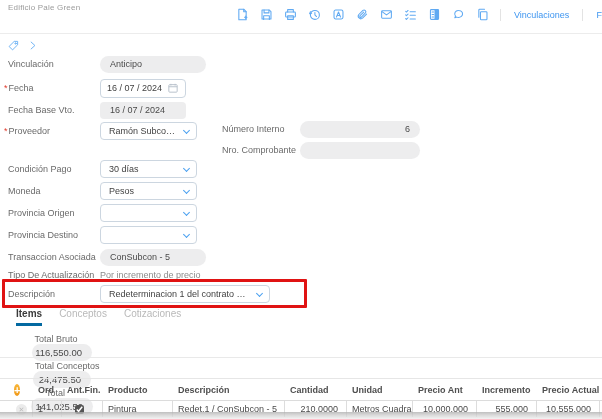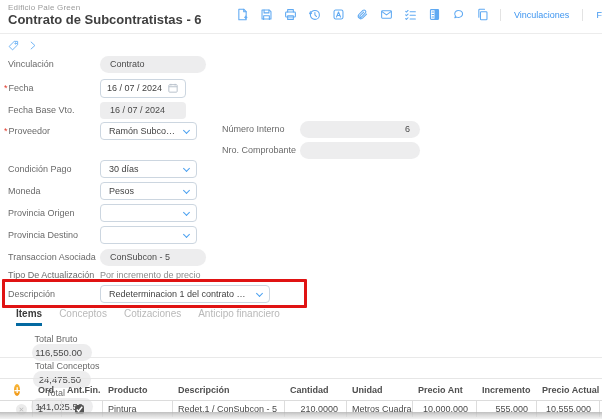--- a/index.html
+++ b/index.html
@@ -71,21 +71,20 @@
   .cbx { width:9px; height:9px; accent-color:#555; margin-left:8px; }
   .bottom-band { position:absolute; left:0; top:412px; width:602px; height:7px;
     background:linear-gradient(to bottom,#ababab 0%,#cfcfcf 45%,#efefef 100%); opacity:.75; filter:blur(.6px); }
 </style>
 </head>
 <body>
 
 <div class="screen">
 
   <div class="hdr-sub">Edificio Pale Green</div>
-  <div class="hdr-title">Contrato de Subcontratistas - 6</div>
 
   <div class="toolbar">
     <span class="tb-icon">
       <svg viewBox="0 0 16 16">
           <path d="M3.5 1.5h6l3 3v10h-9z"></path>
           <path d="M9.5 1.5v3h3"></path>
           <path d="M10.5 11.5h3M12 10v3"></path>
         </svg>
     </span>
     <span class="tb-icon">
@@ -169,21 +168,21 @@
       <svg viewBox="0 0 16 16">
           <path d="m6 3 5.5 5L6 13"></path>
         </svg>
     </span>
   </div>
 
   <div class="frow lcol" style="left:8px; top:55px;">
     <span class="flabel-wrap">
         <span class="flabel">Vinculación</span>
       </span>
-    <span class="pill" style="width:106px;">Contrato</span>
+    <span class="pill" style="width:106px;">Anticipo</span>
   </div>
 
   <div class="frow lcol" style="left:8px; top:79px;">
     <span class="flabel-wrap" style="margin-left:-4px;">
         <span class="req">*</span>
         <span class="flabel">Fecha</span>
       </span>
     <span class="dateinput" style="width:86px; margin-left:4px;">
       <span>16 / 07 / 2024</span>
       <span class="cal-icon">
@@ -289,21 +288,20 @@
         <span class="chev"></span>
     </span>
   </div>
 
   <div class="red-box"></div>
 
   <div class="tabs">
     <span class="tab active">Items</span>
     <span class="tab">Conceptos</span>
     <span class="tab">Cotizaciones</span>
-    <span class="tab">Anticipo financiero</span>
   </div>
 
   <div class="totals">
     <span class="tot-label" style="width:55px;">Total Bruto</span>
     <span class="tot-pill" style="width:60px;">116,550.00</span>
     <span class="tot-label" style="width:72px; margin-left:18px;">Total Conceptos</span>
     <span class="tot-pill" style="width:58px;">24,475.50</span>
     <span class="tot-label" style="width:52px; margin-left:20px;">Total</span>
     <span class="tot-pill" style="width:62px;">141,025.50</span>
   </div>

